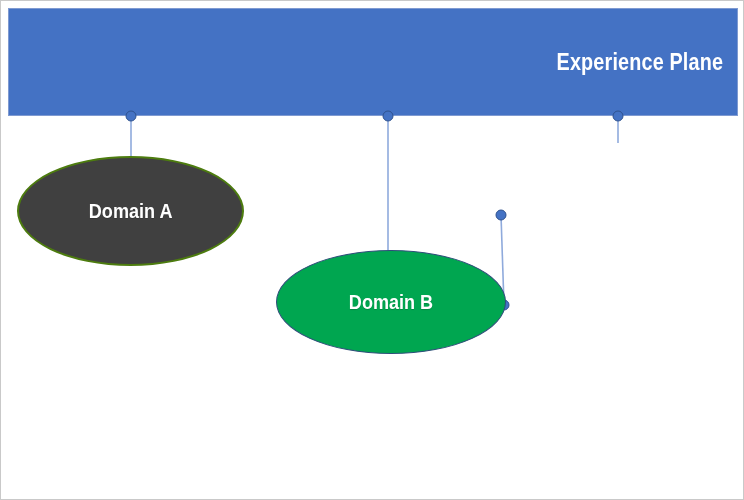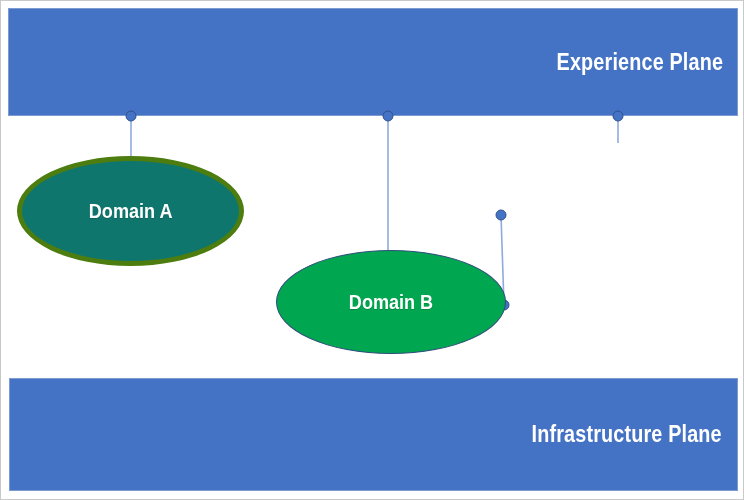--- a/index.html
+++ b/index.html
@@ -64,22 +64,22 @@
     font-stretch: condensed;
     transform: scaleX(0.86);
     white-space: nowrap;
     text-shadow: 0 1px 1px rgba(0,0,0,0.18);
   }
   #domain-a {
     left: 16px;
     top: 155px;
     width: 227px;
     height: 110px;
-    background: #0f766e;
-    border: 5px solid #4d7c0f;
+    background: #404040;
+    border: 2px solid #4d7c0f;
   }
   #domain-b {
     left: 275px;
     top: 249px;
     width: 230px;
     height: 104px;
     background: #00a650;
     border: 1px solid #2f4f7a;
   }
   #domain-c {
@@ -101,23 +101,20 @@
 </style>
 </head>
 <body>
 
 <div id="canvas">
 
   <div class="plane" id="plane-experience">
     <span class="plane-label">Experience Plane</span>
   </div>
 
-  <div class="plane" id="plane-infrastructure">
-    <span class="plane-label">Infrastructure Plane</span>
-  </div>
 
   <svg id="connectors" viewBox="0 0 744 500">
       <line x1="130" y1="115" x2="130" y2="165" stroke="#8faadc" stroke-width="1.6"></line>
       <circle cx="130" cy="115" r="5" fill="#4472c4" stroke="#2f528f" stroke-width="1"></circle>
       <line x1="387" y1="115" x2="387" y2="253" stroke="#8faadc" stroke-width="1.6"></line>
       <circle cx="387" cy="115" r="5" fill="#4472c4" stroke="#2f528f" stroke-width="1"></circle>
       <line x1="617" y1="115" x2="617" y2="142" stroke="#8faadc" stroke-width="1.6"></line>
       <circle cx="617" cy="115" r="5" fill="#4472c4" stroke="#2f528f" stroke-width="1"></circle>
       <line x1="500" y1="214" x2="503" y2="304" stroke="#8faadc" stroke-width="1.6"></line>
       <circle cx="500" cy="214" r="5" fill="#4472c4" stroke="#2f528f" stroke-width="1"></circle>

